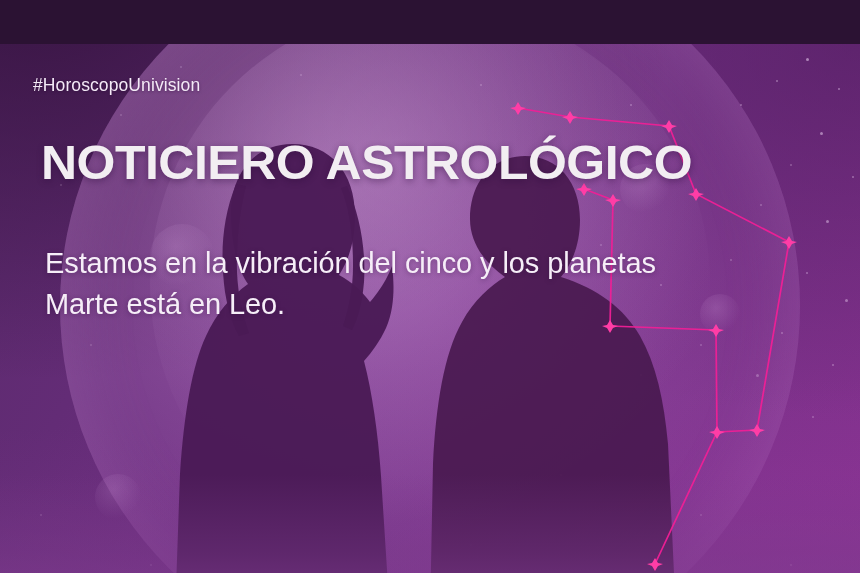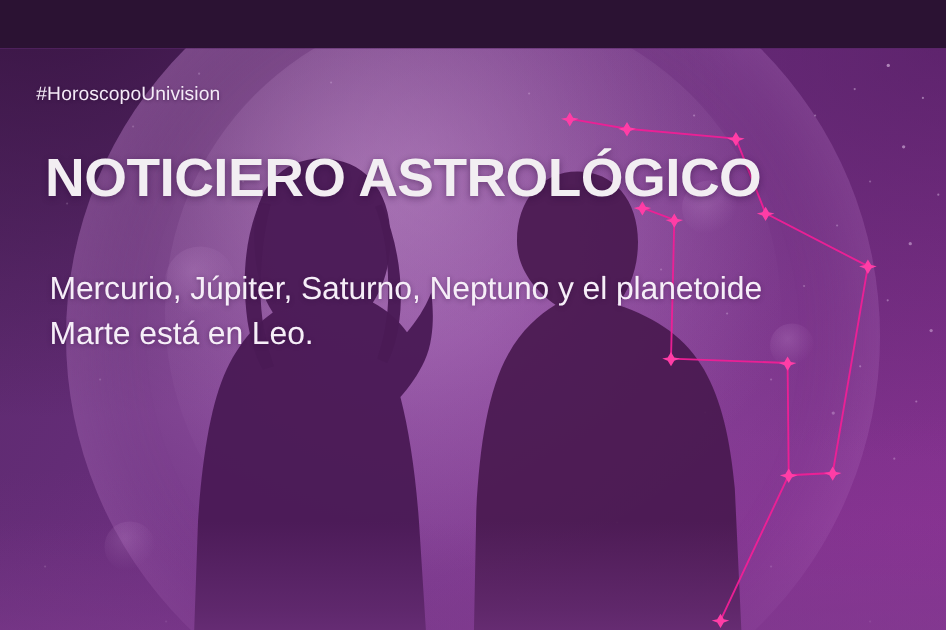--- a/index.html
+++ b/index.html
@@ -278,18 +278,18 @@
       <path d="M655 514 L658 519 L663 520 L658 522 L655 527 L652 522 L647 520 L652 519 Z"></path>
     </g>
   </svg>
 
   <div class="content">
     <div class="hashtag">#HoroscopoUnivision</div>
 
     <h1 class="headline">NOTICIERO ASTROLÓGICO</h1>
 
     <p class="body-copy">
-      <span class="ln">Mercurio, Júpiter, Saturno, Neptuno y el planetoide</span>
+      <span class="ln">Estamos en la vibración del cinco y los planetas</span>
       <span class="ln">Marte está en Leo.</span>
     </p>
   </div>
 
 </div>
 
 </body></html>

